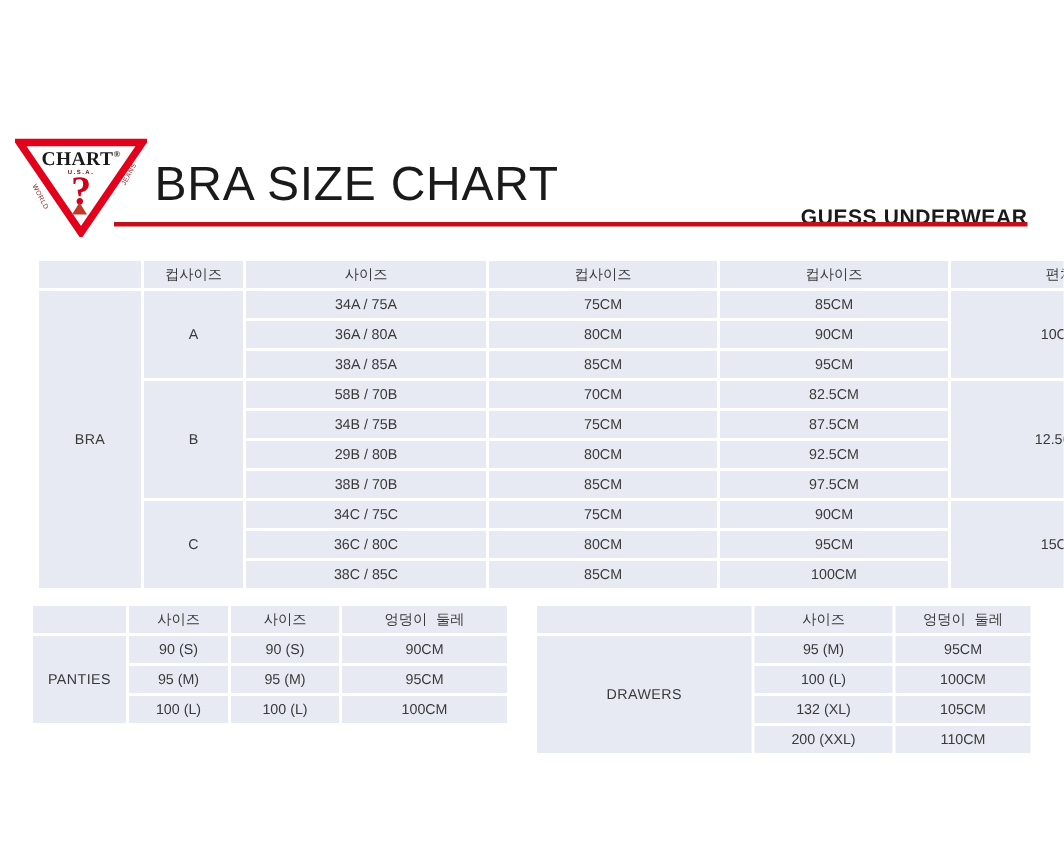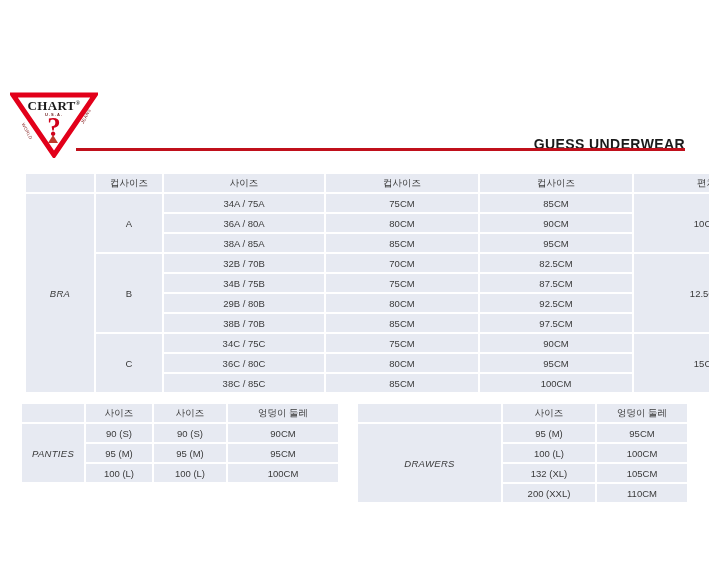--- a/index.html
+++ b/index.html
@@ -147,20 +147,21 @@
     font-size: 9.5px;
     font-weight: normal;
     text-align: center;
     vertical-align: middle;
     color: #3a3a3a;
     padding: 0;
     height: 18px;
   }
   table.sz th {
     font-weight: normal;
+    font-family: Liberation Mono, monospace;
   }
 
   .bra-table {
     position: absolute;
     left: 24px;
     top: 172px;
     width: 661px;
   }
   .bra-table td, .bra-table th { height: 18.3px; }
 
@@ -172,39 +173,40 @@
   }
   .drawers-table {
     position: absolute;
     left: 356px;
     top: 402px;
     width: 329px;
   }
   .panties-table td, .panties-table th,
   .drawers-table td, .drawers-table th { height: 22px; }
 
-  .cat-cell { font-size: 9.5px; letter-spacing: 0.3px; font-style: italic; }
+  .cat-cell { font-size: 9.5px; letter-spacing: 0.3px; }
 </style>
 </head>
 <body>
 
 <div class="header">
 
   <div class="logo">
     <svg class="logo-tri" viewBox="0 0 88 66">
       <polygon points="3,3 85,3 44,63" fill="#ffffff" stroke="#e2001a" stroke-width="5"></polygon>
     </svg>
     <div class="logo-guess"><span>CHART</span><span class="logo-reg">®</span></div>
     <div class="logo-usa">U.S.A.</div>
     <div class="logo-side-l">WORLD</div>
     <div class="logo-side-r">JEANS</div>
     <div class="logo-q">?</div>
     <div class="logo-tail"></div>
   </div>
 
+  <div class="chart-title">BRA SIZE CHART</div>
   <div class="brand-label">GUESS UNDERWEAR</div>
   <div class="red-rule"></div>
 </div>
 
 <table class="sz bra-table">
   <colgroup>
     <col style="width:68px">
       <col style="width:66px">
       <col style="width:160px">
     <col style="width:152px">
@@ -237,21 +239,21 @@
       <td>90CM</td>
     </tr>
     <tr>
       <td>38A / 85A</td>
       <td>85CM</td>
       <td>95CM</td>
     </tr>
 
     <tr>
       <td rowspan="4">B</td>
-      <td>32B / 70B</td>
+      <td>58B / 70B</td>
       <td>70CM</td>
       <td>82.5CM</td>
       <td rowspan="4">12.5CM</td>
     </tr>
     <tr>
       <td>34B / 75B</td>
       <td>75CM</td>
       <td>87.5CM</td>
     </tr>
     <tr>

